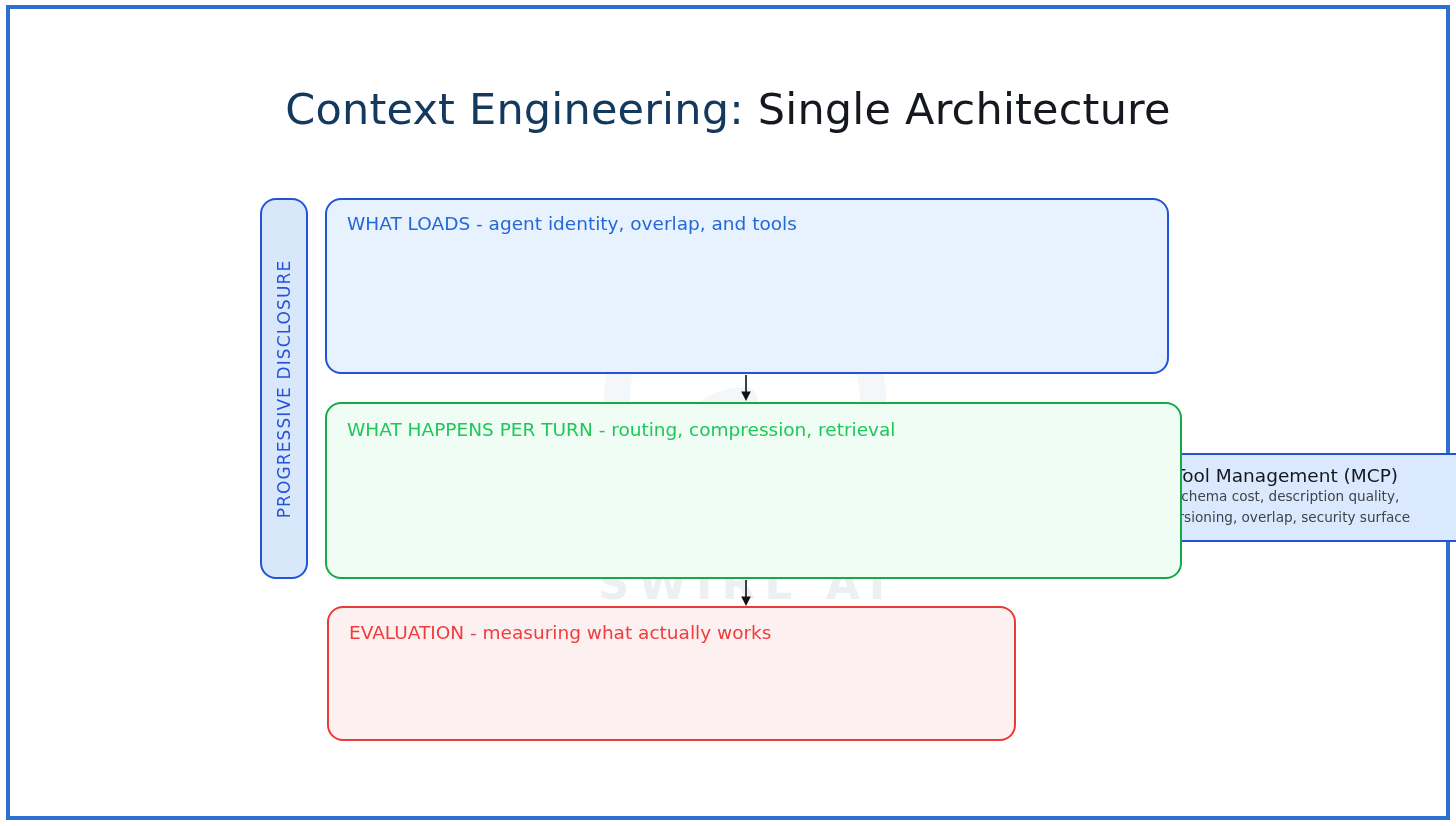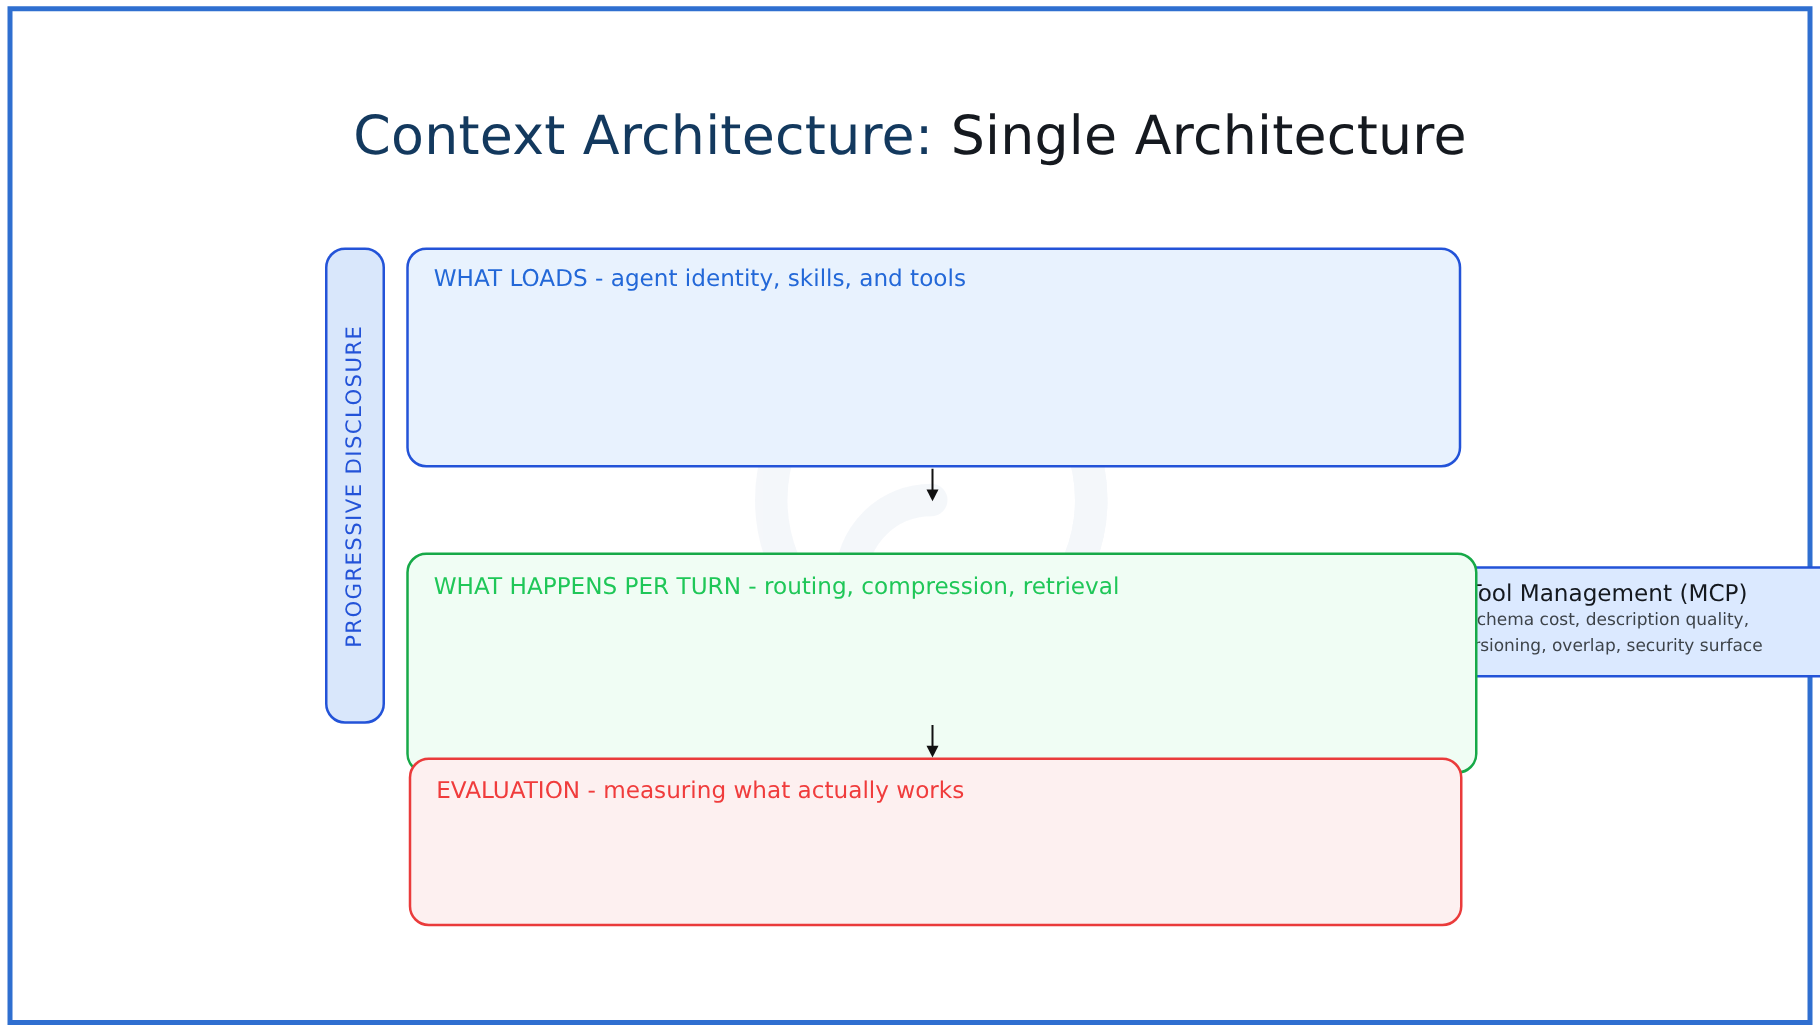--- a/index.html
+++ b/index.html
@@ -124,28 +124,27 @@
   #layer-load .layer-head { top: 13px; color: #2368d8; }
 
   #layer-turn {
     left: 325px;
     top: 402px;
     width: 857px;
     height: 177px;
     border: 2px solid #17a948;
     border-radius: 16px;
     background: #f0fdf4;
-    margin-top: 40px;
   }
   #layer-turn .layer-head { top: 15px; color: #1fc758; }
 
   #layer-eval {
     left: 327px;
     top: 606px;
-    width: 843px;
+    width: 689px;
     height: 135px;
     border: 2px solid #ea3b3b;
     border-radius: 16px;
     background: #fdf0f0;
   }
   #layer-eval .layer-head { top: 14px; color: #f03c3c; }
 
   
   .card {
     position: absolute;
@@ -197,29 +196,29 @@
     <svg width="1456" height="826" viewBox="0 0 1456 826">
       <g opacity="0.30" fill="none" stroke="#dde5ef">
         <circle cx="745" cy="400" r="128" stroke-width="26"></circle>
         <path d="M745 272 A128 128 0 0 1 745 528 A64 64 0 0 1 745 400" stroke-width="26" stroke-linecap="round"></path>
       </g>
     </svg>
     <div id="watermark-text">SWIRL AI</div>
   </div>
 
   <div id="title">
-    <span class="t-accent">Context Architecture:</span><span class="t-plain"> Single Architecture</span>
+    <span class="t-accent">Context Engineering:</span><span class="t-plain"> Single Architecture</span>
   </div>
 
   <div id="rail">
     <div id="rail-label">PROGRESSIVE DISCLOSURE</div>
   </div>
 
   <div class="layer" id="layer-load">
-    <div class="layer-head">WHAT LOADS - agent identity, skills, and tools</div>
+    <div class="layer-head">WHAT LOADS - agent identity, overlap, and tools</div>
 
     <div class="card card-blue" id="card-skills">
       <div class="card-title">Agent Skills + Identity</div>
       <div class="card-line">Tiered loading: discover → activate → execute</div>
       <div class="card-line">Single agent assumes identities on demand</div>
     </div>
 
     <div class="card card-blue" id="card-tools">
       <div class="card-title">Tool Management (MCP)</div>
       <div class="card-line">Schema cost, description quality,</div>

